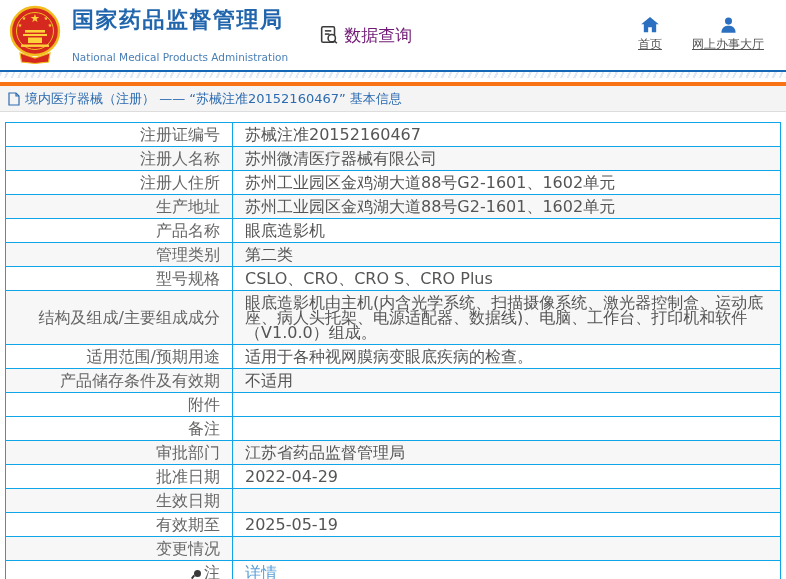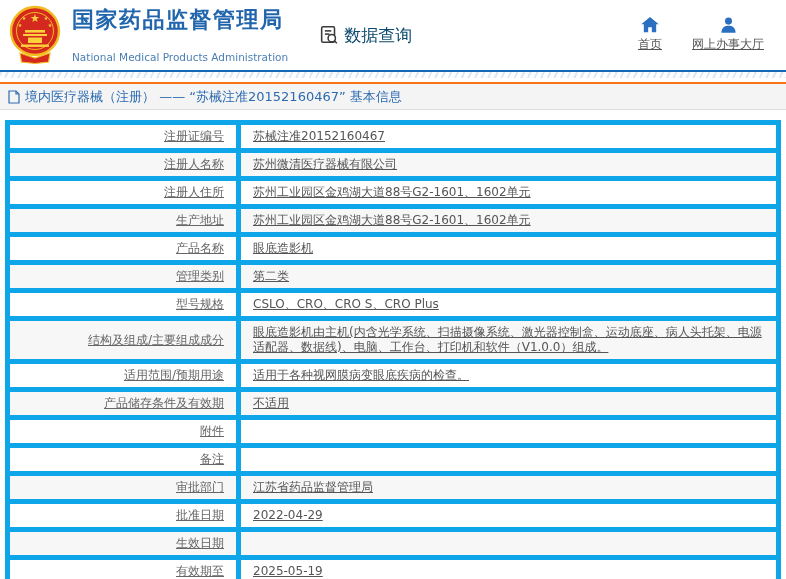--- a/index.html
+++ b/index.html
@@ -8,35 +8,35 @@
     font-family:"DejaVu Sans","Liberation Sans",sans-serif;
     -webkit-font-smoothing:antialiased;
   }
   
   .header{height:70px;display:flex;align-items:center;padding:0 22px 0 8px;background:#fff;}
   .logo-wrap{display:flex;align-items:center;cursor:pointer;}
   .emblem{width:54px;height:60px;flex:0 0 auto;}
   .org-text{margin-left:10px;display:flex;flex-direction:column;}
   .org-zh{font-size:22px;font-weight:bold;color:#2166ad;letter-spacing:1.5px;line-height:1.15;}
   .org-en{font-size:10.5px;color:#4a7fb5;margin-top:19px;}
-  .module{display:flex;align-items:center;margin-left:30px;font-size:17px;color:#0c4a6e;gap:4px;cursor:pointer;}
+  .module{display:flex;align-items:center;margin-left:30px;font-size:17px;color:#701a75;gap:4px;cursor:pointer;}
   .nav{margin-left:auto;display:flex;gap:30px;}
   .nav-item{display:flex;flex-direction:column;align-items:center;font-size:12px;color:#555;cursor:pointer;gap:3px;text-decoration:underline;}
   .nav-item svg{display:block;}
   
   .blue-rule{height:2px;background:#1568b8;}
   .hatch{height:6px;background:repeating-linear-gradient(115deg,#dfe9f4 0 2px,#fbfdff 2px 6px);}
   
   .breadcrumb{
-    margin-top:4px;background:#f4f4f4;border-top:2px solid #f97316;border-bottom:1px solid #ddd;
+    margin-top:4px;background:#f4f4f4;border-top:4px solid #f97316;border-bottom:1px solid #ddd;
     height:25px;display:flex;align-items:center;padding:0 8px;font-size:13px;color:#2c6bb0;gap:5px;
   }
   
   table{border-collapse:collapse;width:776px;margin:10px 5px 0;table-layout:fixed;}
-  td{border:5px solid #0ea5e9;font-size:12px;color:#555;padding:4px 12px;line-height:15px;vertical-align:middle;word-break:break-all;text-decoration:underline;}
+  td{border:1px solid #0ea5e9;font-size:16px;color:#555;padding:4px 12px;line-height:15px;vertical-align:middle;word-break:break-all;}
   td.label-cell{width:202px;text-align:right;color:#666;}
   tr.alt{background:#f7f7f7;}
   a.detail-link{color:#5a9ed8;text-decoration:none;cursor:pointer;}
   .pin-icon{
     display:inline-block;width:7px;height:7px;background:#3a3a3a;border-radius:50%;
     position:relative;margin-right:3px;vertical-align:middle;
   }
   .pin-icon::after{
     content:"";position:absolute;left:-2px;top:5px;width:2px;height:4px;background:#3a3a3a;transform:rotate(40deg);
   }

